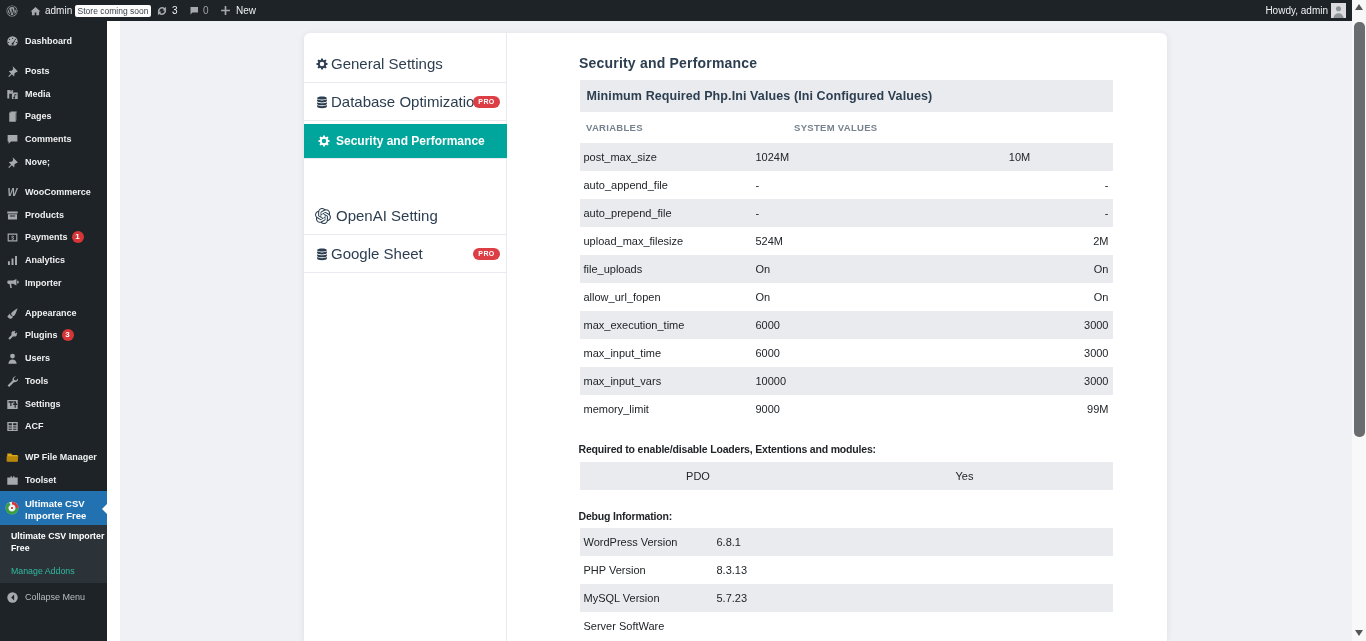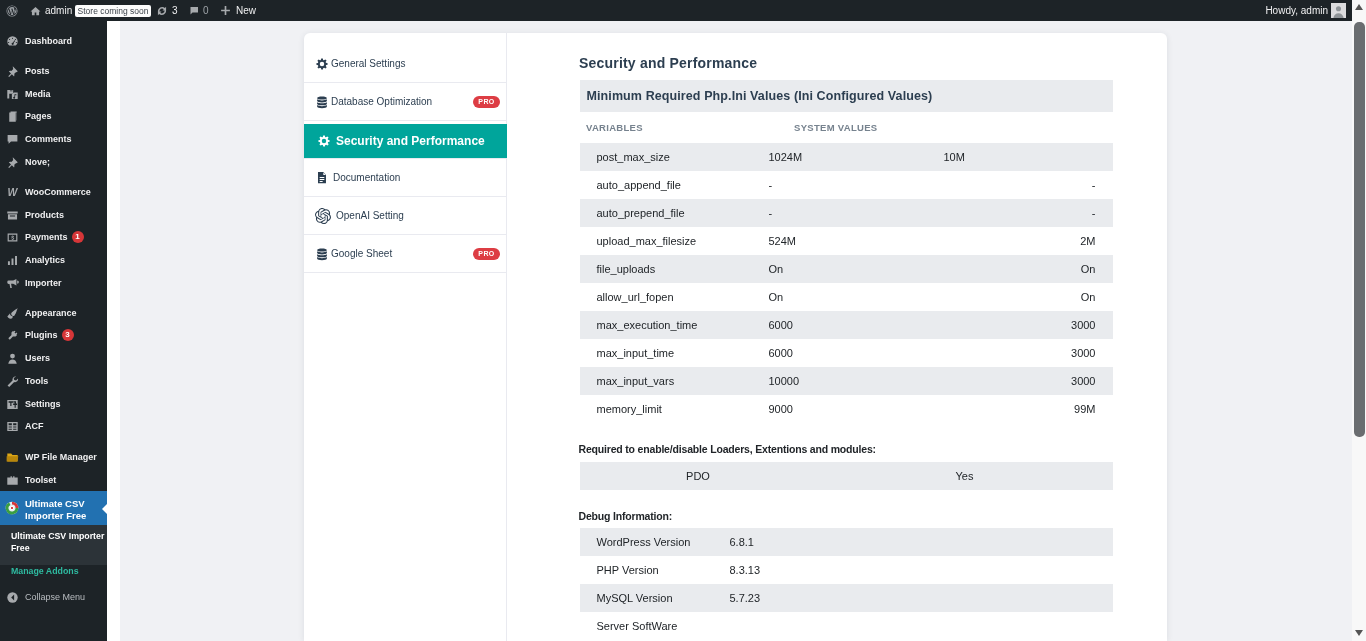--- a/index.html
+++ b/index.html
@@ -15,47 +15,47 @@
   
   #sidebar { position:absolute; left:0; top:21px; width:107px; height:620px; background:#1d2327; z-index:40; }
   .mi { position:absolute; left:0; width:107px; height:23px; }
   .mi .ic { position:absolute; left:6px; top:50%; margin-top:-6.5px; width:13px; height:13px; }
   .mi .lb { position:absolute; left:25px; top:0; line-height:23px; font-size:9px; font-weight:600; color:#f0f0f1; white-space:nowrap; letter-spacing:0px; }
   .badge { display:inline-block; min-width:12px; height:12px; border-radius:7px; background:#d63638; color:#fff; font-size:8px; line-height:12px; text-align:center; font-weight:700; vertical-align:1px; margin-left:4px; padding:0 2px; }
 
   #ucsv { position:absolute; left:0; top:491px; width:107px; height:34px; background:#2271b1; z-index:42; }
   #ucsv .lb2 { position:absolute; left:25px; top:6.5px; font-size:9.5px; font-weight:600; color:#fff; line-height:12px; }
   #ucsv-arrow { position:absolute; left:102px; top:504px; width:0; height:0; border-top:5px solid transparent; border-bottom:5px solid transparent; border-right:5px solid #ffffff; z-index:45;}
-  #submenu { position:absolute; left:0; top:525px; width:107px; height:40px; background:#2c3338; z-index:42; }
+  #submenu { position:absolute; left:0; top:525px; width:107px; height:58px; background:#2c3338; z-index:42; }
   #submenu .s1 { position:absolute; left:11px; top:5px; font-size:8.8px; font-weight:700; color:#fff; line-height:12px; white-space:nowrap; }
-  #submenu .s2 { position:absolute; left:11px; top:41px; font-size:8.8px; font-weight:700; color:#2ebaa0; white-space:nowrap; }
+  #submenu .s2 { position:absolute; left:11px; top:41px; font-size:8.8px; font-weight:400; color:#2ebaa0; white-space:nowrap; }
 
   
   #whitegap { position:absolute; left:107px; top:21px; width:13px; height:620px; background:#ffffff; z-index:1; }
   #graypanel { position:absolute; left:120px; top:21px; width:1232px; height:620px; background:#f0f1f4; z-index:0; }
   #card { position:absolute; left:304px; top:33px; width:863px; height:608px; background:#fff; border-radius:6px 6px 0 0; box-shadow:0 1px 6px rgba(40,50,70,.10); z-index:2; }
 
   
   #cnav { position:absolute; left:0; top:0; width:203px; height:608px; border-right:1px solid #e9eaf0; }
   .ci { position:absolute; left:0; width:203px; height:38px; border-bottom:1px solid #e9eaf0; }
   .ci .cic { position:absolute; left:11px; top:50%; margin-top:-7px; width:14px; height:14px; }
-  .ci .clb { position:absolute; left:27px; top:0; line-height:37px; font-size:10px; color:#2c3e50; white-space:nowrap; }
+  .ci .clb { position:absolute; left:27px; top:0; line-height:37px; font-size:15px; color:#2c3e50; white-space:nowrap; }
   .pro { position:absolute; right:7px; top:50%; margin-top:-6px; width:27px; height:12px; border-radius:7px; background:#dd3d44; color:#fff; font-size:7px; font-weight:700; text-align:center; line-height:12px; letter-spacing:0.4px; }
   #cactive { position:absolute; left:0; top:91px; width:203px; height:34px; background:#00a59b; }
   #cactive .cic { position:absolute; left:13px; top:10px; width:14px; height:14px; }
   #cactive .clb { position:absolute; left:32px; top:0; line-height:34px; font-size:12px; font-weight:700; color:#fff; white-space:nowrap; }
 
   
   #rp { position:absolute; left:203px; top:0; width:660px; height:608px; }
   #rp .h1 { position:absolute; left:72px; top:22px; font-size:14px; font-weight:700; color:#2c3e50; letter-spacing:0.2px; }
   #hbar { position:absolute; left:72.5px; top:47px; width:533px; height:32px; background:#e9ebee; }
   #hbar span { position:absolute; left:7px; top:0; line-height:32px; font-size:12.5px; font-weight:700; color:#2c3e50; letter-spacing:0.1px; }
   .colh { position:absolute; top:79px; height:31px; line-height:31px; font-size:9.5px; font-weight:700; color:#76828e; letter-spacing:0.3px; }
   table.t { border-collapse:collapse; table-layout:fixed; }
-  table.t td { font-size:11px; color:#212529; height:28px; padding:0 17px; vertical-align:middle; }
+  table.t td { font-size:11px; color:#212529; height:28px; padding:0 4px; vertical-align:middle; }
   tr.g td { background:#e9ebee; }
   .bold-line { position:absolute; left:71.5px; font-size:10.5px; font-weight:700; color:#212529; letter-spacing:-0.18px; }
 </style>
 </head>
 <body>
 <div id="page">
 
   <div id="graypanel"></div>
   <div id="whitegap"></div>
 
@@ -68,26 +68,20 @@
           <span class="clb">General Settings</span>
         </div>
       <div class="ci" style="top:50px;">
           <svg class="cic" viewBox="0 0 20 20">
             <path fill="#2c3e50" d="M10 2c3.9 0 7 1 7 2.3S13.9 6.6 10 6.6 3 5.6 3 4.3 6.1 2 10 2zm7 4.2v2.1c0 1.3-3.1 2.3-7 2.3s-7-1-7-2.3V6.2c1.5 1 4.3 1.5 7 1.5s5.5-.5 7-1.5zm0 4.1v2.1c0 1.3-3.1 2.3-7 2.3s-7-1-7-2.3v-2.1c1.5 1 4.3 1.5 7 1.5s5.5-.5 7-1.5zm0 4.1v2.1c0 1.3-3.1 2.3-7 2.3s-7-1-7-2.3v-2.1c1.5 1 4.3 1.5 7 1.5s5.5-.5 7-1.5z"></path>
           </svg>
           <span class="clb">Database Optimization</span>
           <span class="pro">PRO</span>
         </div>
       <div class="ci" style="top:88px; border-bottom:1px solid #e9eaf0;"></div>
-      <div class="ci" style="top:126px;">
-          <svg class="cic" viewBox="0 0 20 20">
-            <path fill="#2c3e50" d="M4 1.5h8L16 5.5V18.5H4zm8 .8V6h3.7zM6.5 9v1.4h7V9zm0 3v1.4h7V12zm0 3v1.4h4.5V15z" transform="scale(0.95) translate(0.5 0)"></path>
-          </svg>
-          <span class="clb" style="left:29px;">Documentation</span>
-        </div>
       <div class="ci" style="top:164px;padding-left:48px;">
           <svg class="cic" style="width:16px;height:16px;margin-top:-8px;" viewBox="0 0 24 24">
             <path fill="#2c3e50" d="M22.28 9.82a5.99 5.99 0 00-.52-4.91 6.05 6.05 0 00-6.51-2.9A6.07 6.07 0 004.98 4.18a5.99 5.99 0 00-4 2.9 6.05 6.05 0 00.74 7.1 5.99 5.99 0 00.51 4.91 6.05 6.05 0 006.51 2.9A5.98 5.98 0 0013.26 24a6.06 6.06 0 005.77-4.21 5.99 5.99 0 004-2.9 6.06 6.06 0 00-.75-7.07zm-9.02 12.61a4.48 4.48 0 01-2.88-1.04l.14-.08 4.78-2.76a.8.8 0 00.39-.68v-6.74l2.02 1.17a.07.07 0 01.04.05v5.58a4.5 4.5 0 01-4.49 4.5zm-9.66-4.12a4.47 4.47 0 01-.54-3.01l.14.09 4.78 2.76a.77.77 0 00.78 0l5.84-3.37v2.33a.08.08 0 01-.03.06L9.74 20a4.5 4.5 0 01-6.14-1.68zM2.34 7.9a4.49 4.49 0 012.37-1.97v5.68a.77.77 0 00.39.68l5.83 3.36-2.02 1.17a.08.08 0 01-.07 0l-4.83-2.79A4.5 4.5 0 012.34 7.9zm16.6 3.86l-5.83-3.39 2.02-1.16a.07.07 0 01.07 0l4.83 2.79a4.49 4.49 0 01-.68 8.1v-5.68a.79.79 0 00-.41-.66zm2.01-3.02l-.14-.09-4.77-2.79a.78.78 0 00-.79 0L9.41 9.23V6.9a.07.07 0 01.03-.06l4.83-2.78a4.5 4.5 0 016.68 4.66zm-12.64 4.13l-2.02-1.16a.08.08 0 01-.04-.06V6.07a4.5 4.5 0 017.38-3.45l-.14.08-4.78 2.76a.8.8 0 00-.39.68zm1.1-2.36l2.6-1.5 2.6 1.5v3l-2.6 1.5-2.6-1.5z"></path>
           </svg>
           <span class="clb" style="left:32px;">OpenAI Setting</span>
         </div>
       <div class="ci" style="top:202px;">
           <svg class="cic" viewBox="0 0 20 20">
             <path fill="#2c3e50" d="M10 2c3.9 0 7 1 7 2.3S13.9 6.6 10 6.6 3 5.6 3 4.3 6.1 2 10 2zm7 4.2v2.1c0 1.3-3.1 2.3-7 2.3s-7-1-7-2.3V6.2c1.5 1 4.3 1.5 7 1.5s5.5-.5 7-1.5zm0 4.1v2.1c0 1.3-3.1 2.3-7 2.3s-7-1-7-2.3v-2.1c1.5 1 4.3 1.5 7 1.5s5.5-.5 7-1.5zm0 4.1v2.1c0 1.3-3.1 2.3-7 2.3s-7-1-7-2.3v-2.1c1.5 1 4.3 1.5 7 1.5s5.5-.5 7-1.5z"></path>
           </svg>
@@ -113,21 +107,21 @@
       <table class="t abs" style="left:72.5px; top:110px; width:533px;">
         <colgroup>
             <col style="width:172px">
             <col style="width:175px">
             <col>
           </colgroup>
         <tbody>
             <tr class="g">
               <td>post_max_size</td>
               <td>1024M</td>
-              <td style="text-align:left;">10M</td>
+              <td style="text-align:center;">10M</td>
             </tr>
         <tr>
               <td>auto_append_file</td>
               <td>-</td>
               <td style="text-align:right;">-</td>
             </tr>
         <tr class="g">
               <td>auto_prepend_file</td>
               <td>-</td>
               <td style="text-align:right;">-</td>

